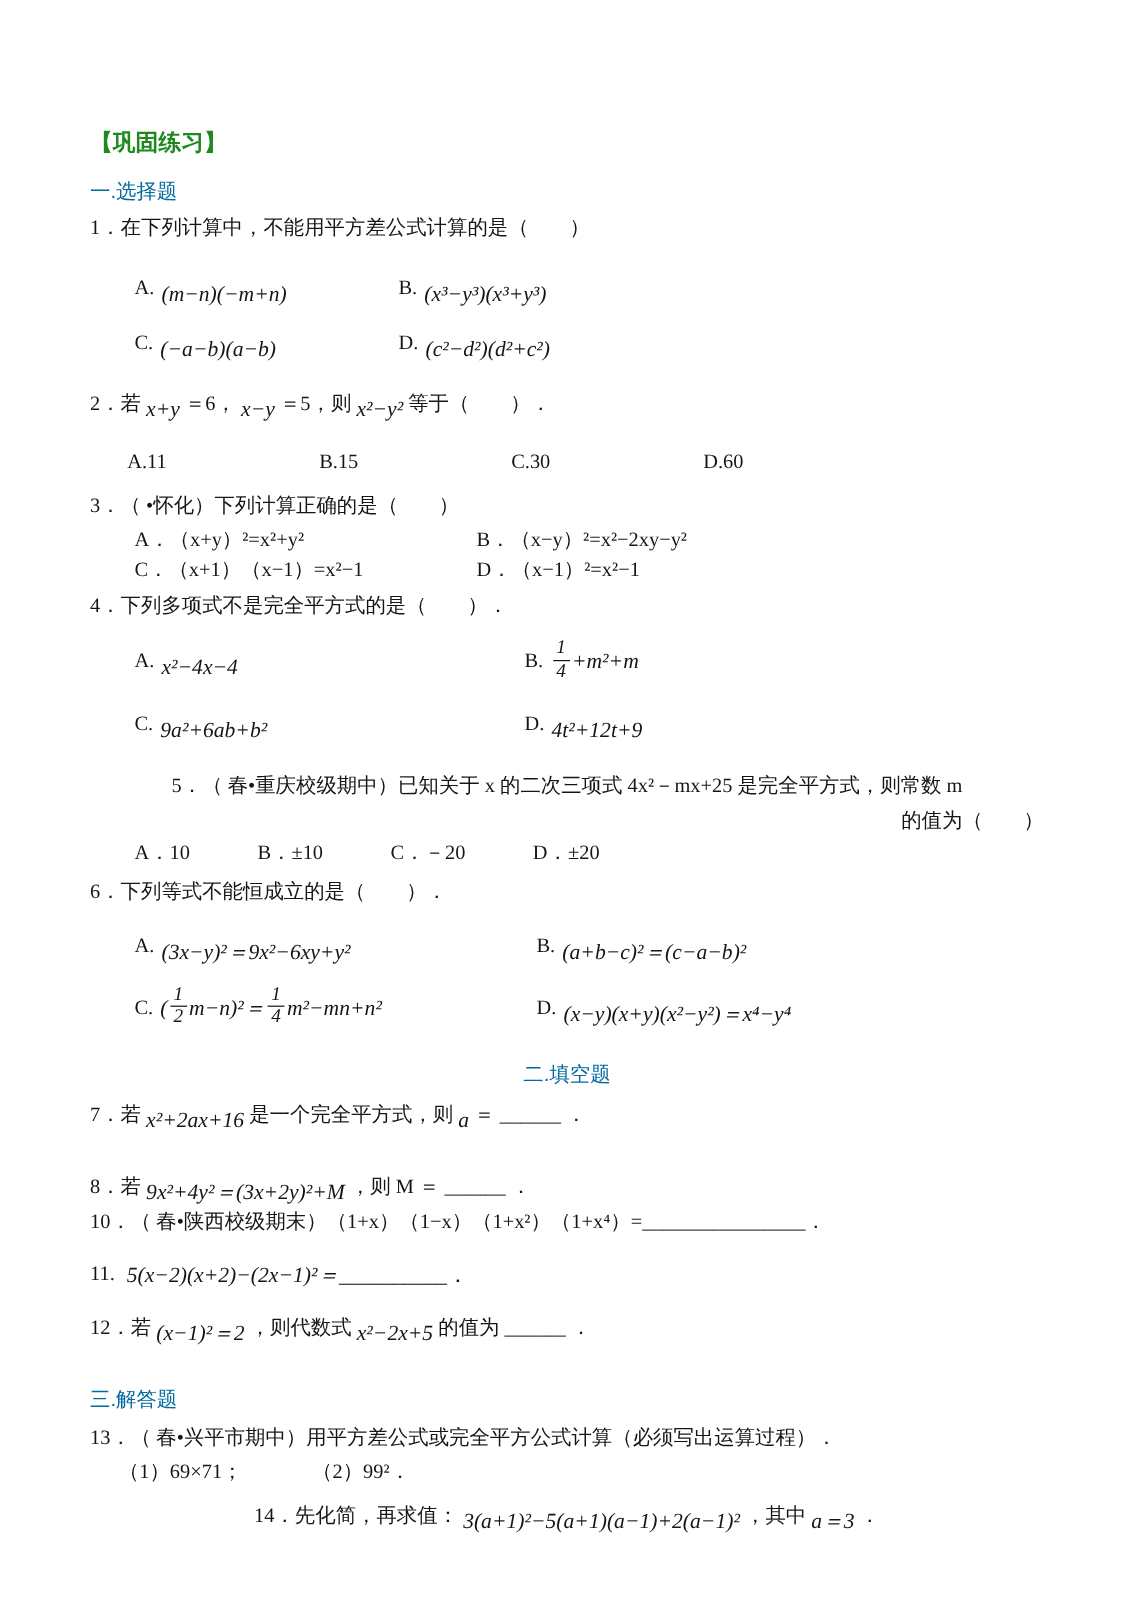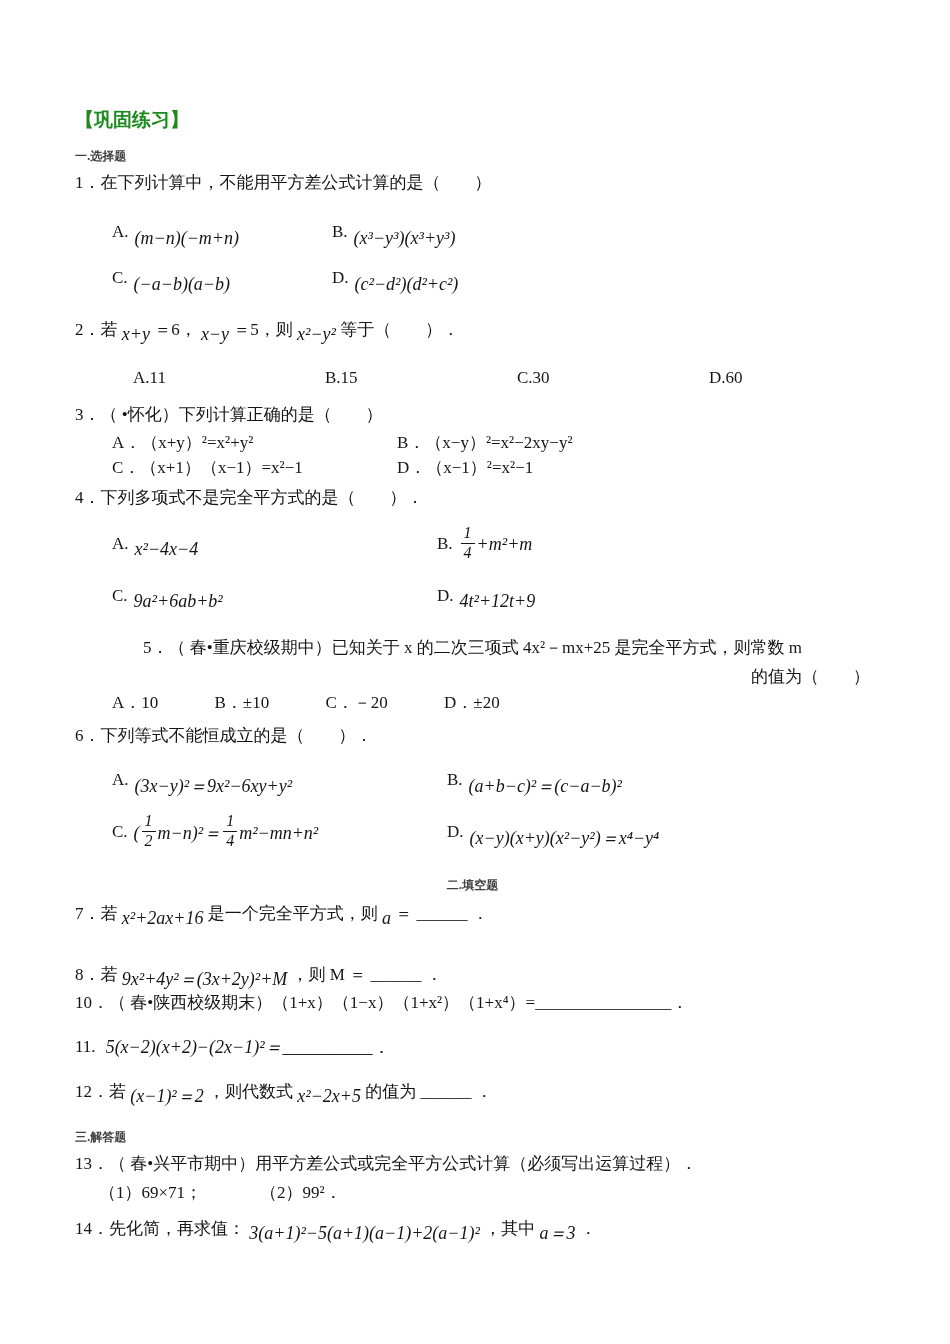--- a/index.html
+++ b/index.html
@@ -8,60 +8,60 @@
     font-family:"Liberation Serif","DejaVu Serif",serif;
     font-size:17px;line-height:1.45;overflow:hidden;
   }
   .page{box-sizing:border-box;width:950px;height:1344px;padding:106px 80px 0 75px;}
   .hdr{
     font-family:"Liberation Sans","DejaVu Sans",sans-serif;
     font-weight:bold;font-size:19px;color:#1e8a1e;margin:0 0 14px 0;
   }
   .sec{
     font-family:"Liberation Sans","DejaVu Sans",sans-serif;
-    font-weight:bold;font-size:12px;color:#404040;margin:14px 0 6px 0;
+    font-weight:normal;font-size:17px;color:#0369a1;margin:14px 0 6px 0;
   }
   .q{margin:6px 0 0 0;}
   .math{font-style:italic;font-family:"Liberation Serif","DejaVu Serif",serif;font-size:18px;}
   .low{position:relative;top:5px;}
   .ol{font-style:normal;margin-right:6px;}
   .optgrid{margin:14px 0 0 37px;}
   .optrow{display:flex;align-items:center;}
   .optrow .opt{display:flex;align-items:center;}
   .g1 .optrow{height:46px;}
   .g1 .opt:first-child{width:220px;}
   .g3 .optrow{line-height:25px;}
   .g3 .opt:first-child{width:285px;}
   .g4 .optrow-1{height:56px;}
   .g4 .optrow-2{height:48px;}
   .g4 .opt:first-child{width:325px;}
   .g6 .optrow-1{height:48px;}
   .g6 .optrow-2{height:56px;}
   .g6 .opt:first-child{width:335px;}
-  .choices2{display:flex;margin:16px 0 0 58px;gap:32px;}
+  .choices2{display:flex;margin:16px 0 0 31px;}
   .choices2 span{display:inline-block;width:160px;}
   .choices5{margin:2px 0 0 37px;}
   .choices5 span{display:inline-block;margin-right:52px;}
   .frac{
     display:inline-flex;flex-direction:column;align-items:center;
     vertical-align:middle;line-height:1.05;font-style:italic;
     font-size:16px;margin:0 2px;position:relative;top:-1px;
   }
   .frac .num{border-bottom:1px solid #151515;padding:0 3px 1px 3px;}
   .frac .den{padding-top:1px;}
   .blank{letter-spacing:0;}
   .indent2{margin-left:24px;}
   .sub13{margin:4px 0 0 24px;}
   .sub13 .gap{display:inline-block;width:58px;}
   .q11row{display:flex;align-items:flex-end;margin-top:12px;}
   .q11row .num-label{padding-top:0;}
   .q11row .math{padding-top:6px;margin-left:10px;}
-  .mt8{margin-top:8px;}.mt10{margin-top:10px;}.mt12{margin-top:12px;}
+  .mt8{margin-top:8px;}.mt10{margin-top:10px;text-align:center;}.mt12{margin-top:12px;}
   .mt14{margin-top:14px;}.mt16{margin-top:16px;text-align:center;}.mt18{margin-top:18px;}
-  .mt20{margin-top:24px;}.mt24{margin-top:24px;}
+  .mt20{margin-top:36px;}.mt24{margin-top:24px;}
 </style>
 </head>
 <body>
 
 <div class="page">
 
   <h1 class="hdr">【巩固练习】</h1>
 
   <div class="sec">一.选择题</div>
 

